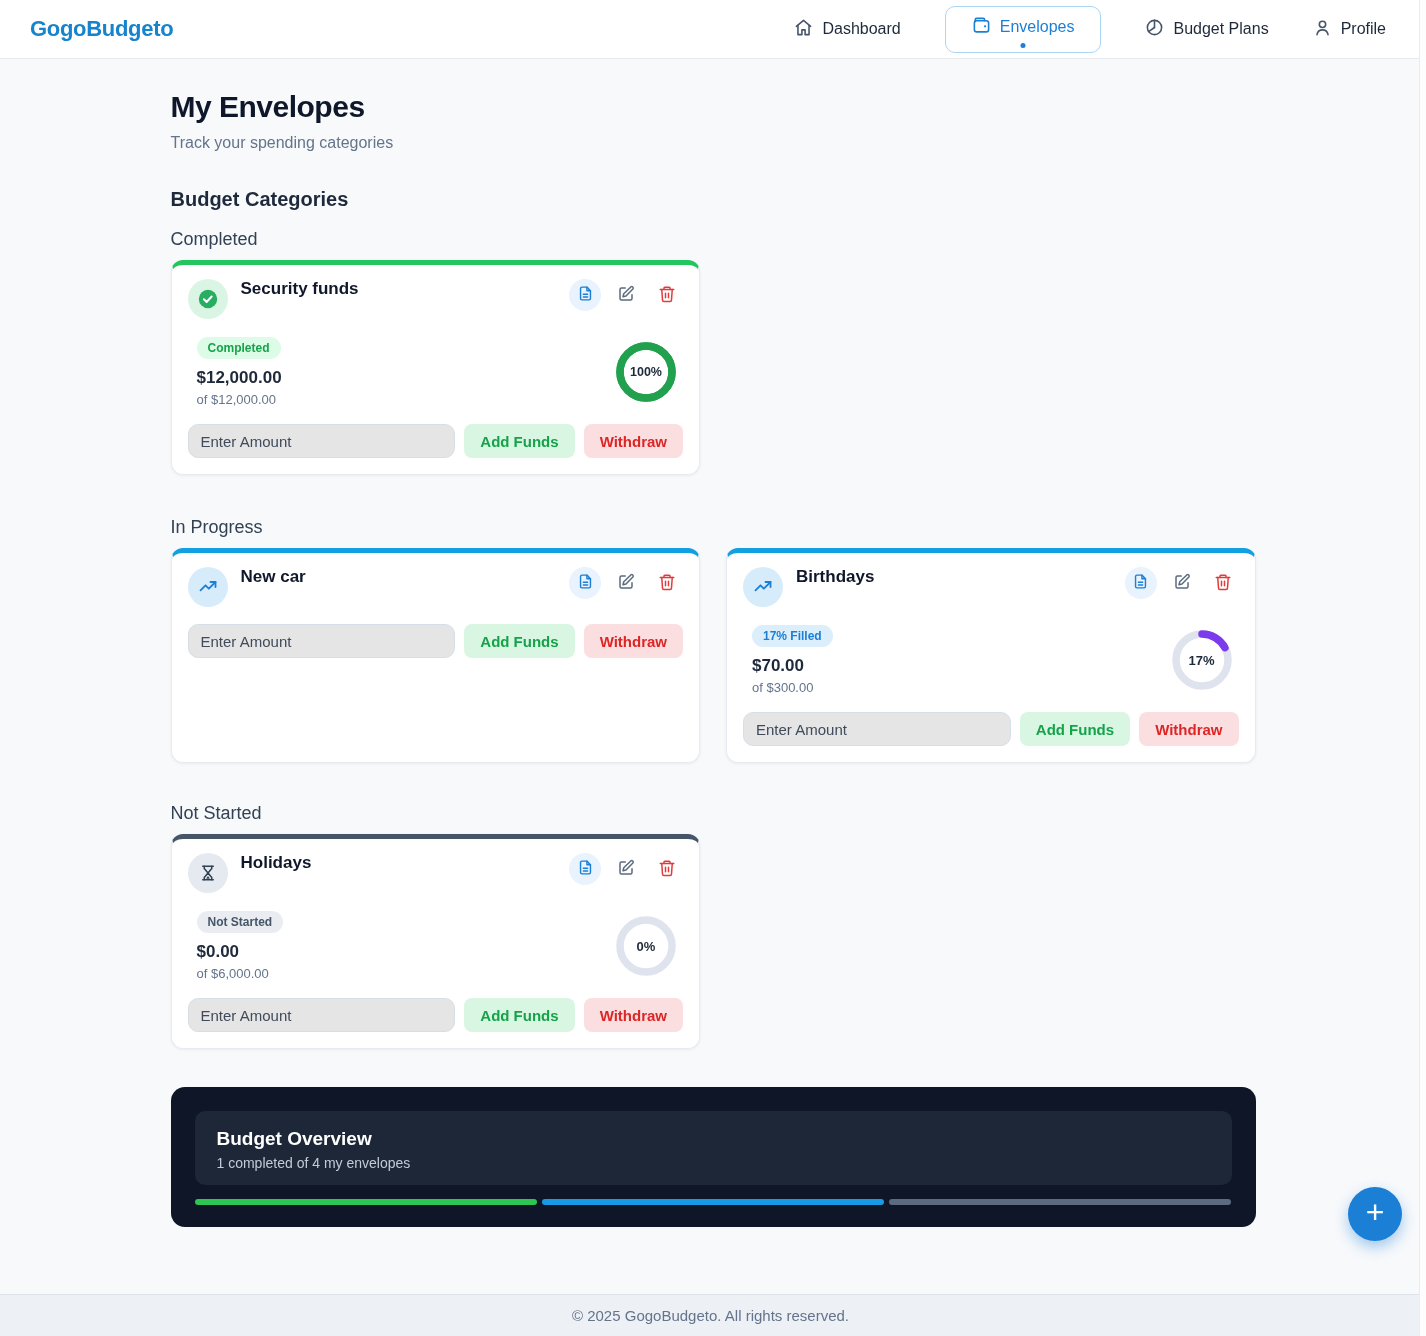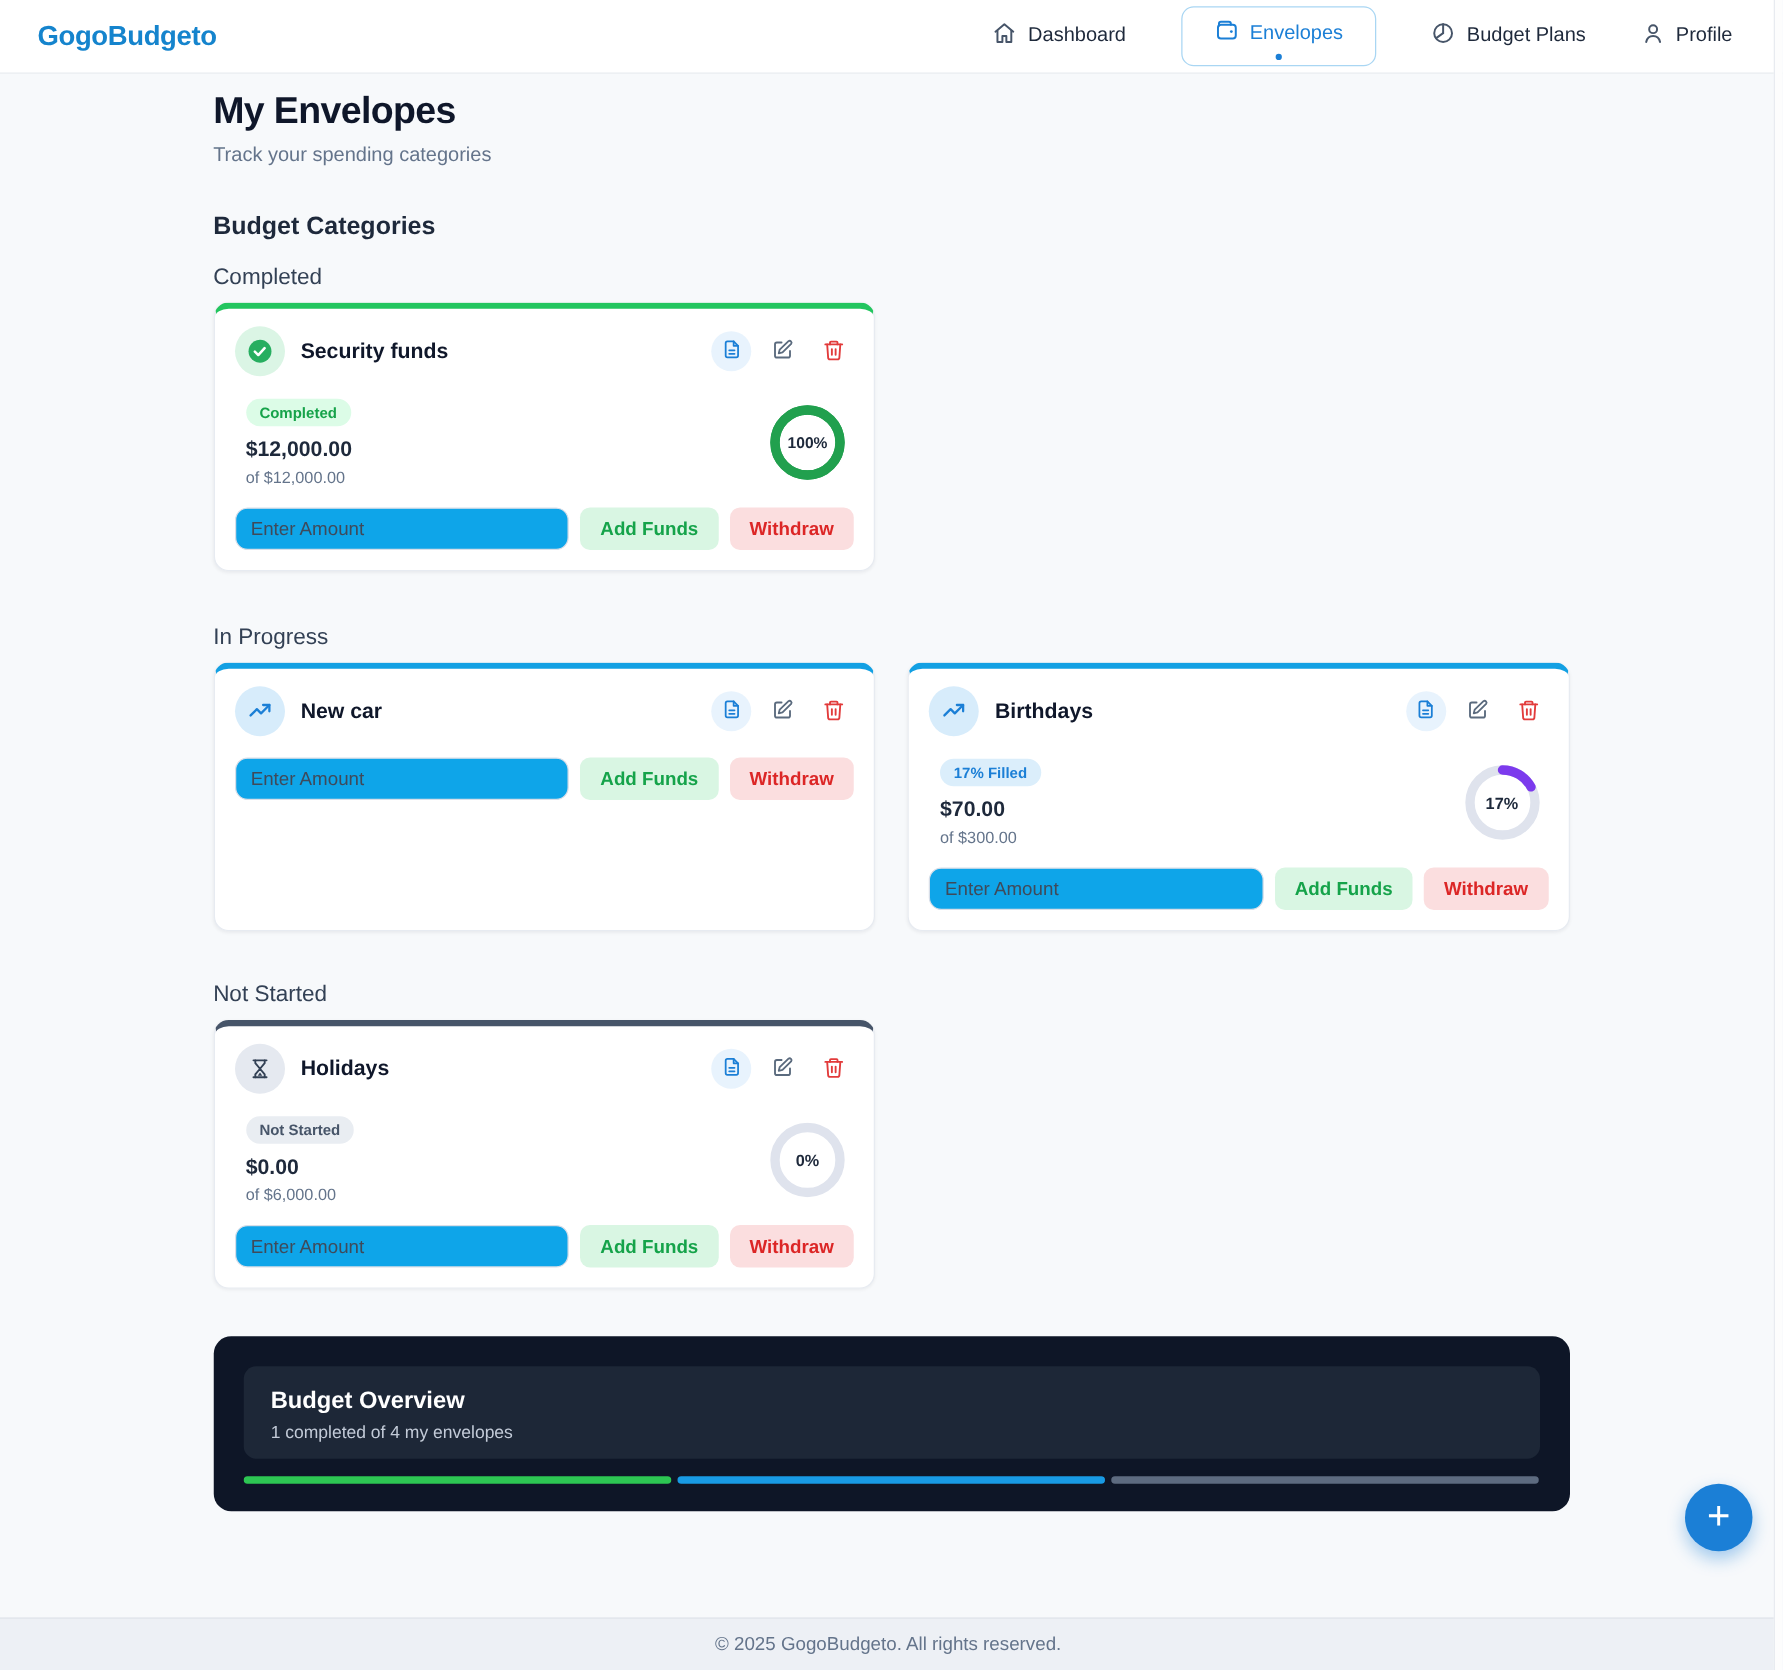--- a/index.html
+++ b/index.html
@@ -33,39 +33,39 @@
   }
   .nav-pill .nav-item { color:#1b7fd6; }
   .nav-pill svg { stroke:#1b7fd6; }
   .tab-dot {
     position:absolute; left:50%; bottom:4px; transform:translateX(-50%);
     width:5px; height:5px; border-radius:50%; background:#1b7fd6;
   }
 
   
   .main { width:1085px; margin:0 auto; padding-top:13px; }
-  .page-title { font-size:30px; font-weight:800; color:#0f172a; letter-spacing:-0.5px; }
+  .page-title { font-size:30px; font-weight:800; color:#0f172a; letter-spacing:-0.5px;margin-top:18px; }
   .page-sub { font-size:16px; color:#64748b; margin-top:10px; }
   .section-title { font-size:20px; font-weight:700; color:#1e293b; margin-top:36px; }
   .group-label { font-size:18px; font-weight:400; color:#334155; margin:18px 0 10px; }
 
   .grid { display:grid; grid-template-columns:1fr 1fr; column-gap:26px; }
 
   
   .card {
     background:#fff; border:1px solid #e7ebf1; border-radius:12px;
     box-shadow:0 1px 3px rgba(15,23,42,.06);
     padding:14px 16px 16px; height:215px;
     border-top:5px solid #ccc;
   }
   .card--completed  { border-top-color:#22c55e; }
   .card--progress   { border-top-color:#12a0e3; }
   .card--notstarted { border-top-color:#475569; }
 
-  .card-head { display:flex; align-items:center; gap:13px; }
+  .card-head { display:flex; align-items:flex-start; gap:13px; }
   .icon-circle { width:40px; height:40px; border-radius:50%; display:flex; align-items:center; justify-content:center; flex:none; }
   .ic-green { background:#dbf5e5; }
   .ic-blue  { background:#d7ecfb; }
   .ic-gray  { background:#e5e9f0; }
   .card-title { font-size:17px; font-weight:700; color:#0f172a; flex:1; }
   .card-actions { display:flex; align-items:center; gap:9px; }
   .act { border:none; background:none; cursor:pointer; width:32px; height:32px; display:flex; align-items:center; justify-content:center; border-radius:50%; }
   .act.doc { background:#e8f3fd; }
 
   .card-stats { display:flex; justify-content:space-between; align-items:center; padding:0 7px 0 9px; margin-top:18px; }
@@ -86,21 +86,21 @@
   .card--completed .ring-track, .card--completed .ring-arc { stroke:#21a04e; }
   .ring-label {
     position:absolute; inset:0; display:flex; align-items:center; justify-content:center;
     font-size:13px; font-weight:700; color:#1e293b;
   }
   .card--completed .ring-label { font-size:12.5px;text-align:right; }
 
   .card-form { display:flex; gap:9px; margin-top:17px; }
   .amount-input {
     flex:1; height:34px; border:1px solid #d8dee8; border-radius:10px;
-    padding:0 12px; font-size:15px; font-family:inherit; color:#1e293b; background:#0ea5e9;
+    padding:0 12px; font-size:15px; font-family:inherit; color:#1e293b; background:#e5e5e5;
   }
   .amount-input::placeholder { color:#3f4a5a; opacity:1; }
   .btn {
     height:34px; border:none; border-radius:8px; padding:0 16px;
     font-size:15px; font-weight:600; font-family:inherit; cursor:pointer; flex:none;
   }
   .btn-add { background:#d9f6e3; color:#15a34a; }
   .btn-withdraw { background:#fbdedf; color:#dc2626; }
 
   

